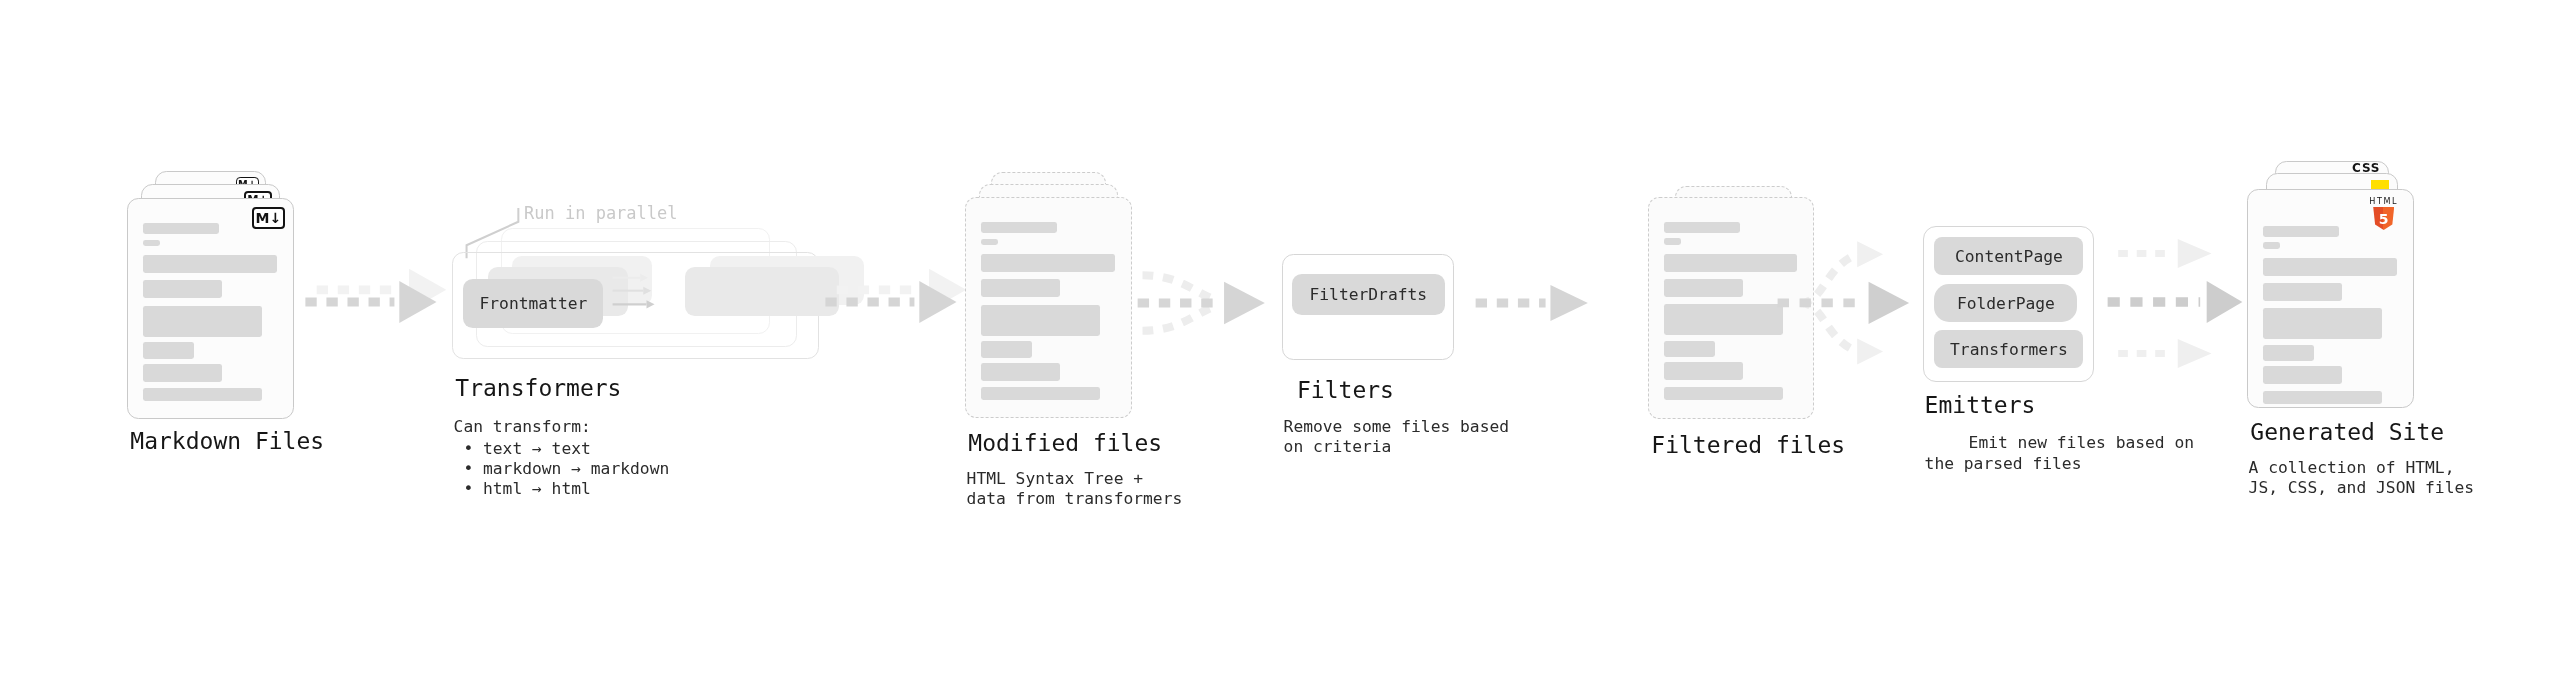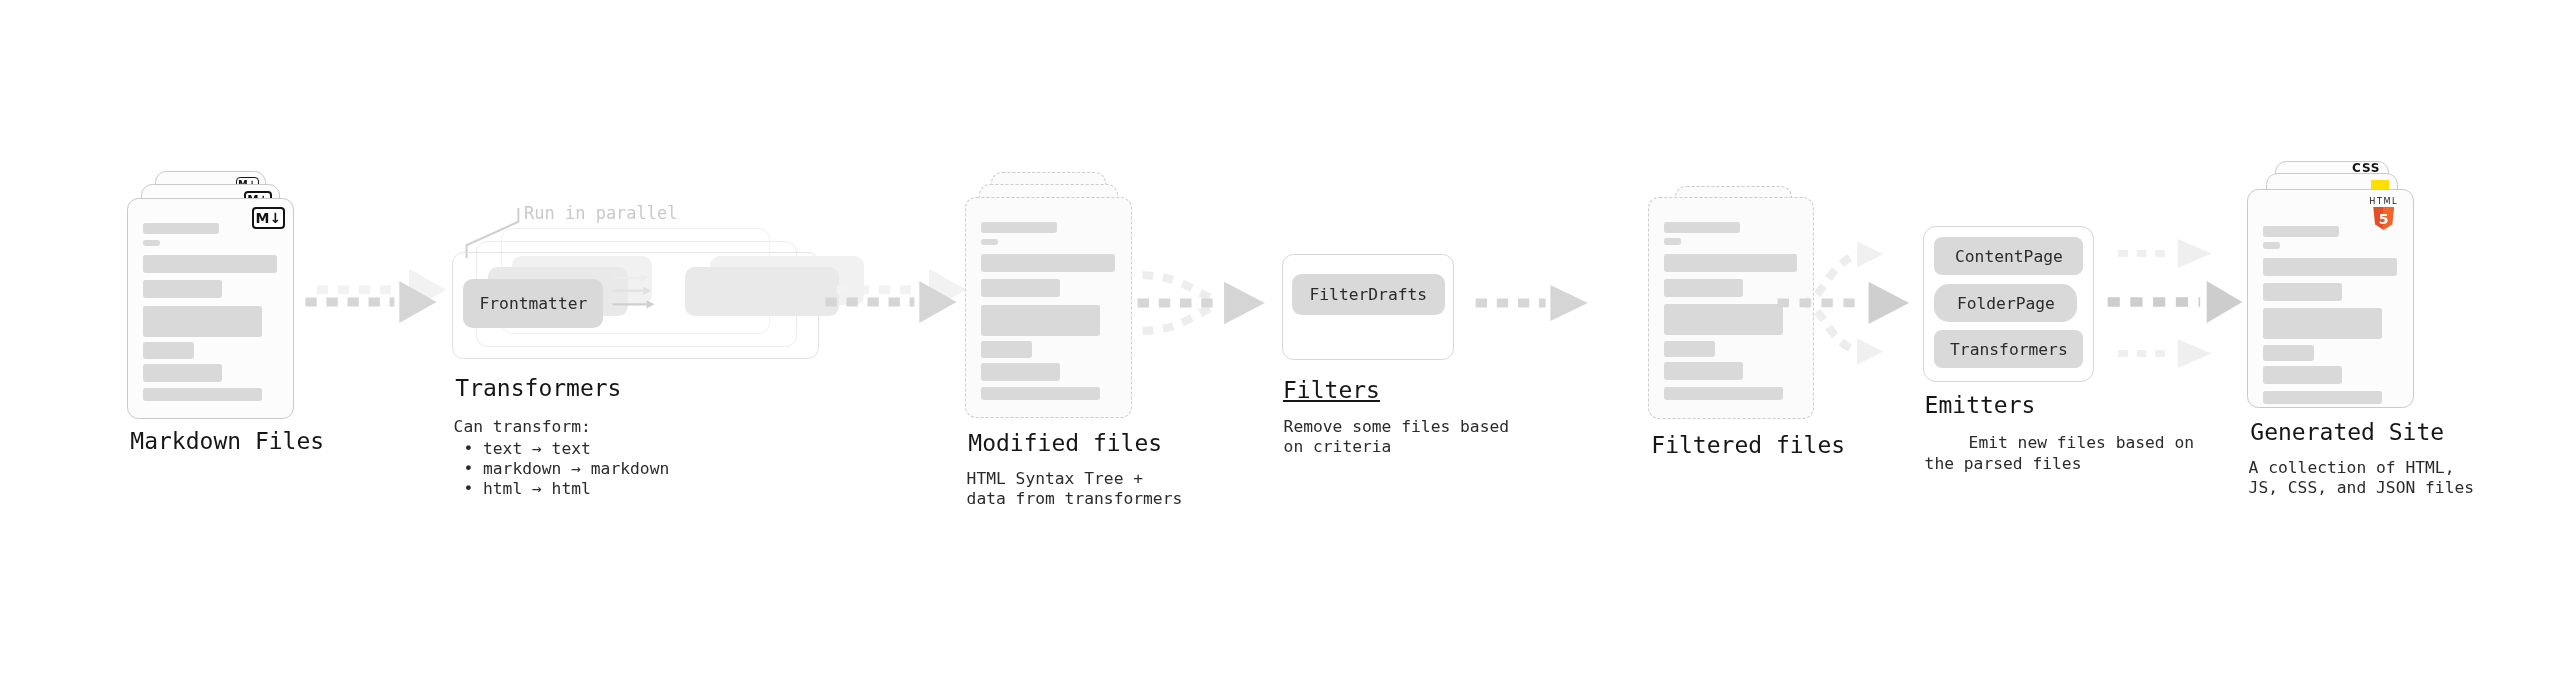--- a/index.html
+++ b/index.html
@@ -153,21 +153,21 @@
   <svg style="left:1136px;top:254px;" width="137" height="98" viewBox="0 0 168 120">
     <path d="M8,26 C55,26 72,48 98,56" fill="none" stroke="#ededed" stroke-width="10" stroke-dasharray="13 12"></path>
     <path d="M8,94 C55,94 72,72 98,64" fill="none" stroke="#ededed" stroke-width="10" stroke-dasharray="13 12"></path>
     <line x1="2" y1="60" x2="102" y2="60" stroke="#d6d6d6" stroke-width="11" stroke-dasharray="14 12"></line>
     <polygon points="108,34 158,60 108,86" fill="#d5d5d5"></polygon>
   </svg>
 
   <div class="sec" style="left:1282px;top:254px;width:203px;height:219px;">
     <div class="box bg" style="left:0;top:0;width:172px;height:106px;"></div>
     <div class="btn" style="left:9.8px;top:20px;width:153px;height:41px;">FilterDrafts</div>
-    <div class="title" style="left:1px;top:124px;text-decoration:underline;">Filters</div>
+    <div class="title" style="left:15px;top:124px;">Filters</div>
     <div class="desc" style="left:1.6px;top:163px;">Remove some files based</div>
     <div class="desc" style="left:1.6px;top:183px;">on criteria</div>
   </div>
 
   <svg style="left:1474px;top:280px;" width="122" height="46" viewBox="0 0 150 56">
     <line x1="2" y1="28" x2="88" y2="28" stroke="#d6d6d6" stroke-width="11" stroke-dasharray="14 12"></line>
     <polygon points="94,6 140,28 94,50" fill="#d5d5d5"></polygon>
   </svg>
 
   <div class="sec" style="left:1605px;top:186px;width:195px;height:293px;margin-left:43px;">

